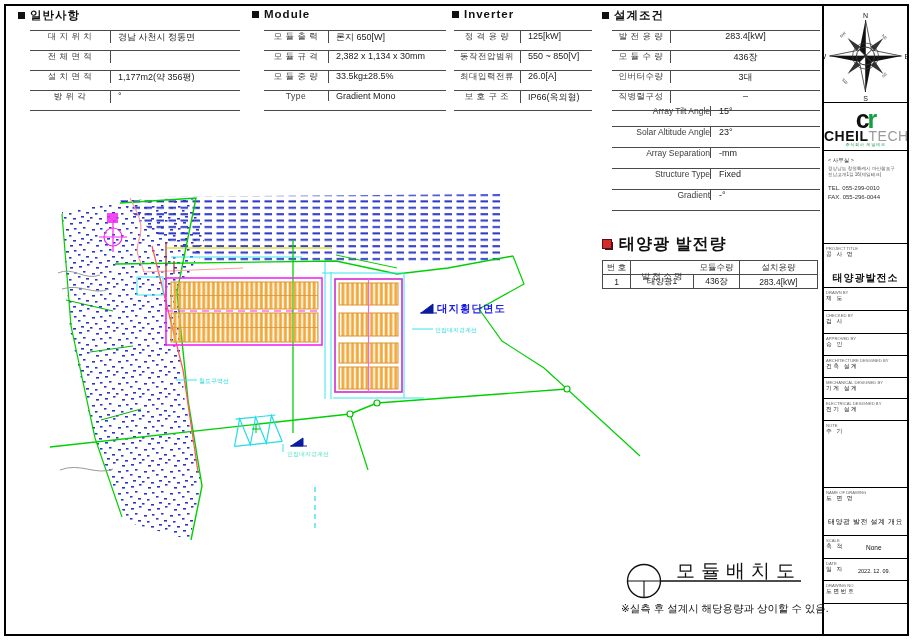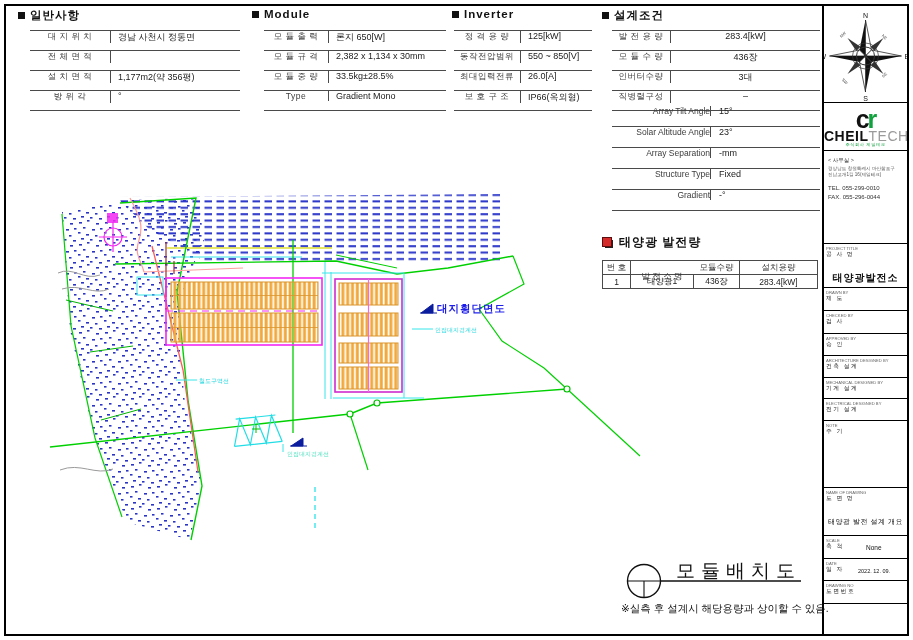--- a/index.html
+++ b/index.html
@@ -293,21 +293,21 @@
     <div class="trow">
       <div class="tlbl">Structure Type</div>
       <div class="tval">Fixed</div>
     </div>
     <div class="trow">
       <div class="tlbl">Gradient</div>
       <div class="tval">-°</div>
     </div>
   </div>
 
-<div class="sect" style="left:602px;top:234px;font-size:12px">
+<div class="sect" style="left:602px;top:234px;font-size:16px">
   <span class="cube">
       <i class="cube-b"></i>
       <i class="cube-r"></i>
     </span>
   <span>태양광 발전량</span>
 </div>
 <div class="gtable" style="left:602px;top:260px">
     <div class="grow">
       <div class="gcell ghead" style="width: 27px;">번 호</div>
       <div class="gcell ghead" style="width: 62px; margin-top: 16px;">발 전 소 명</div>

